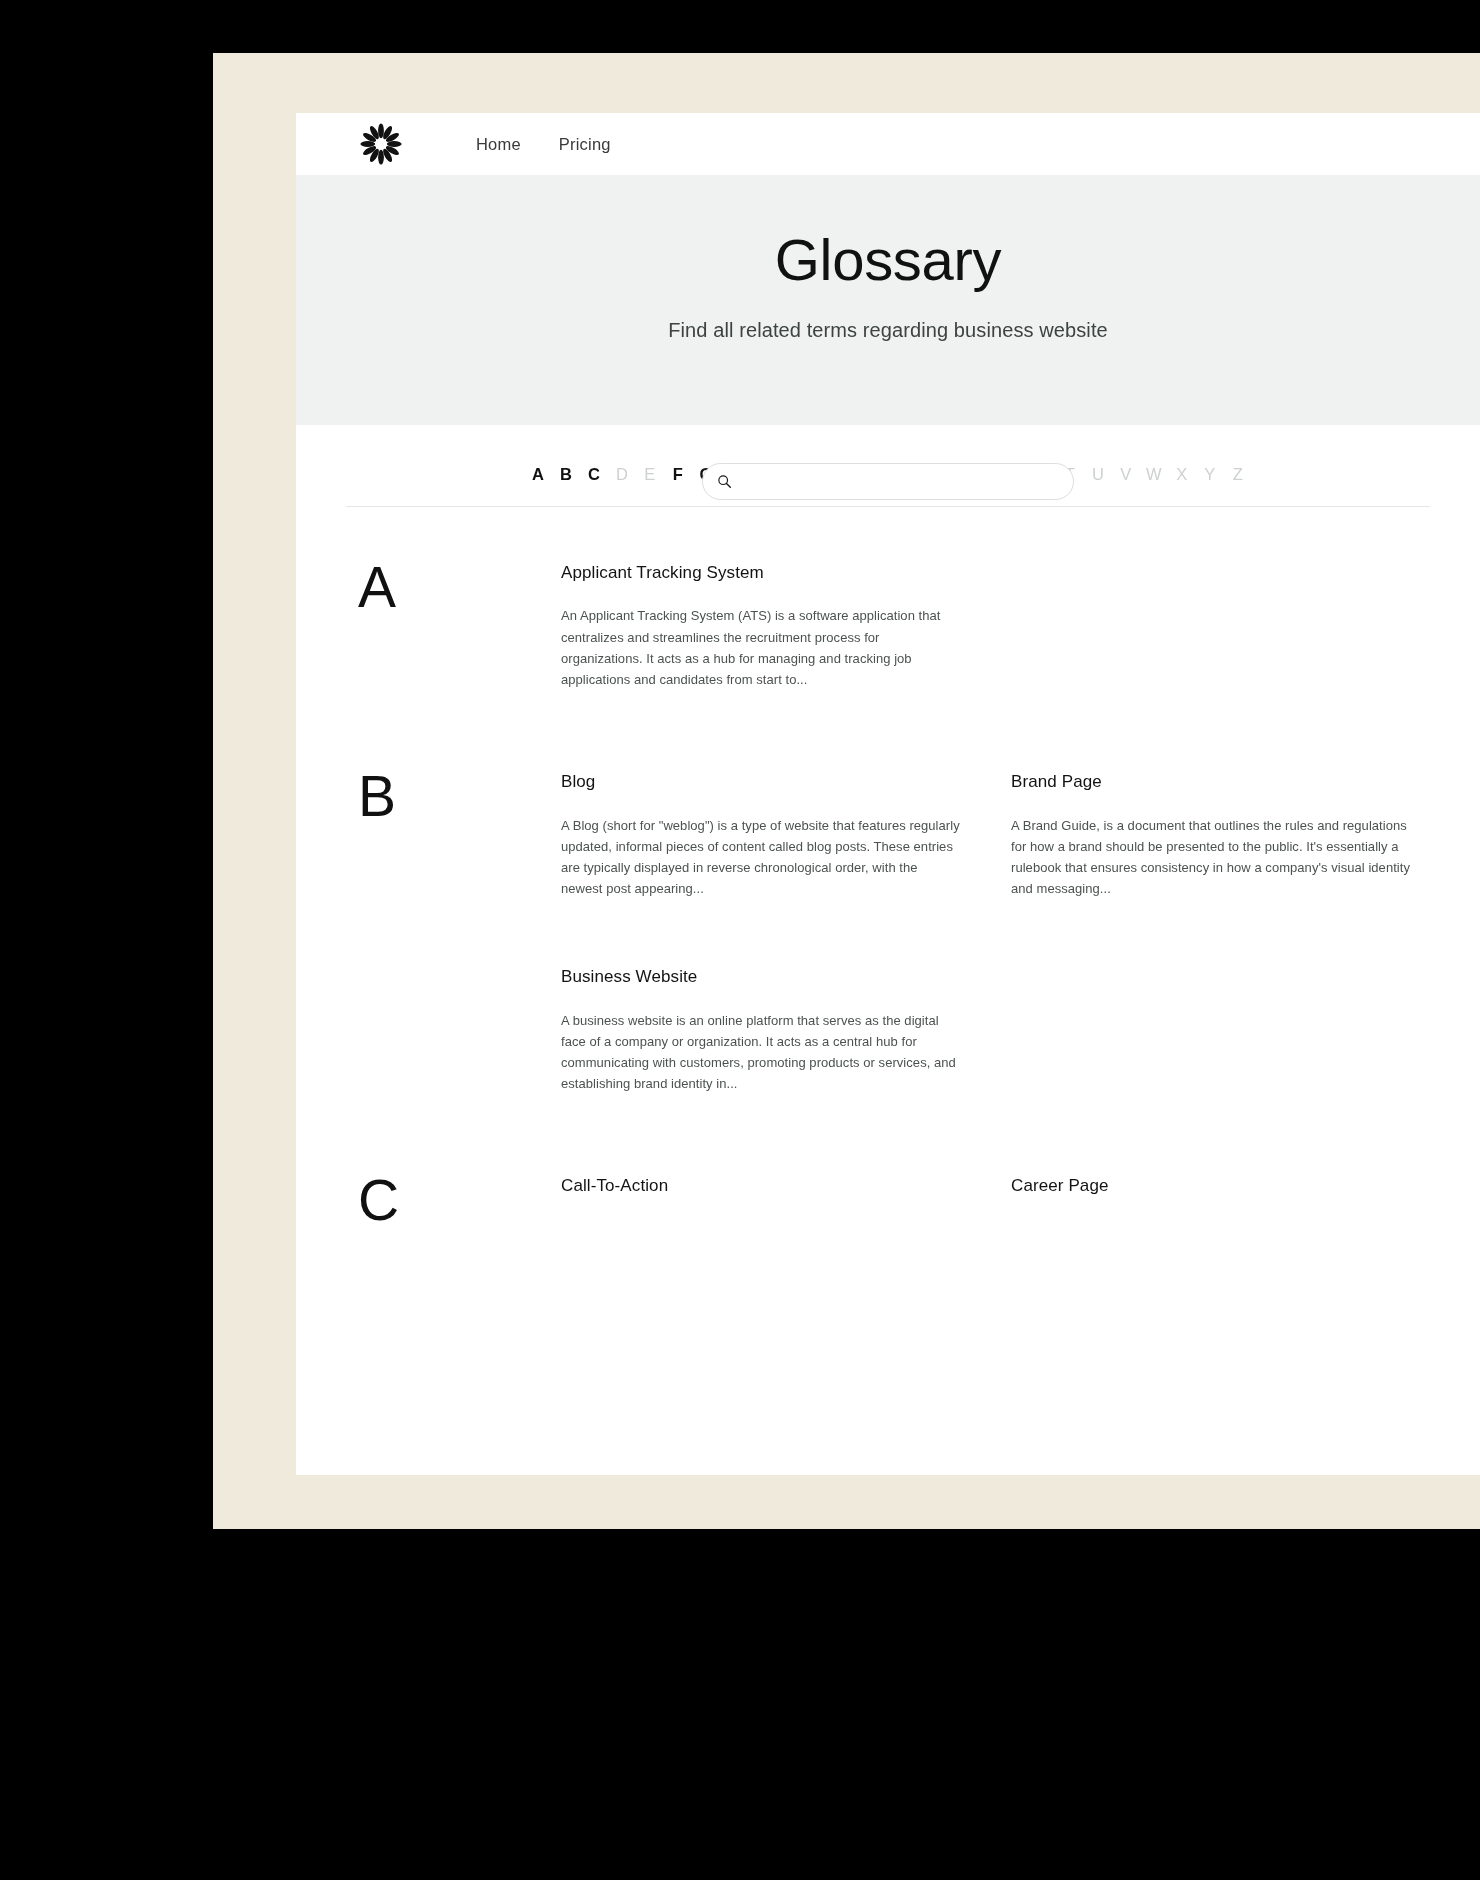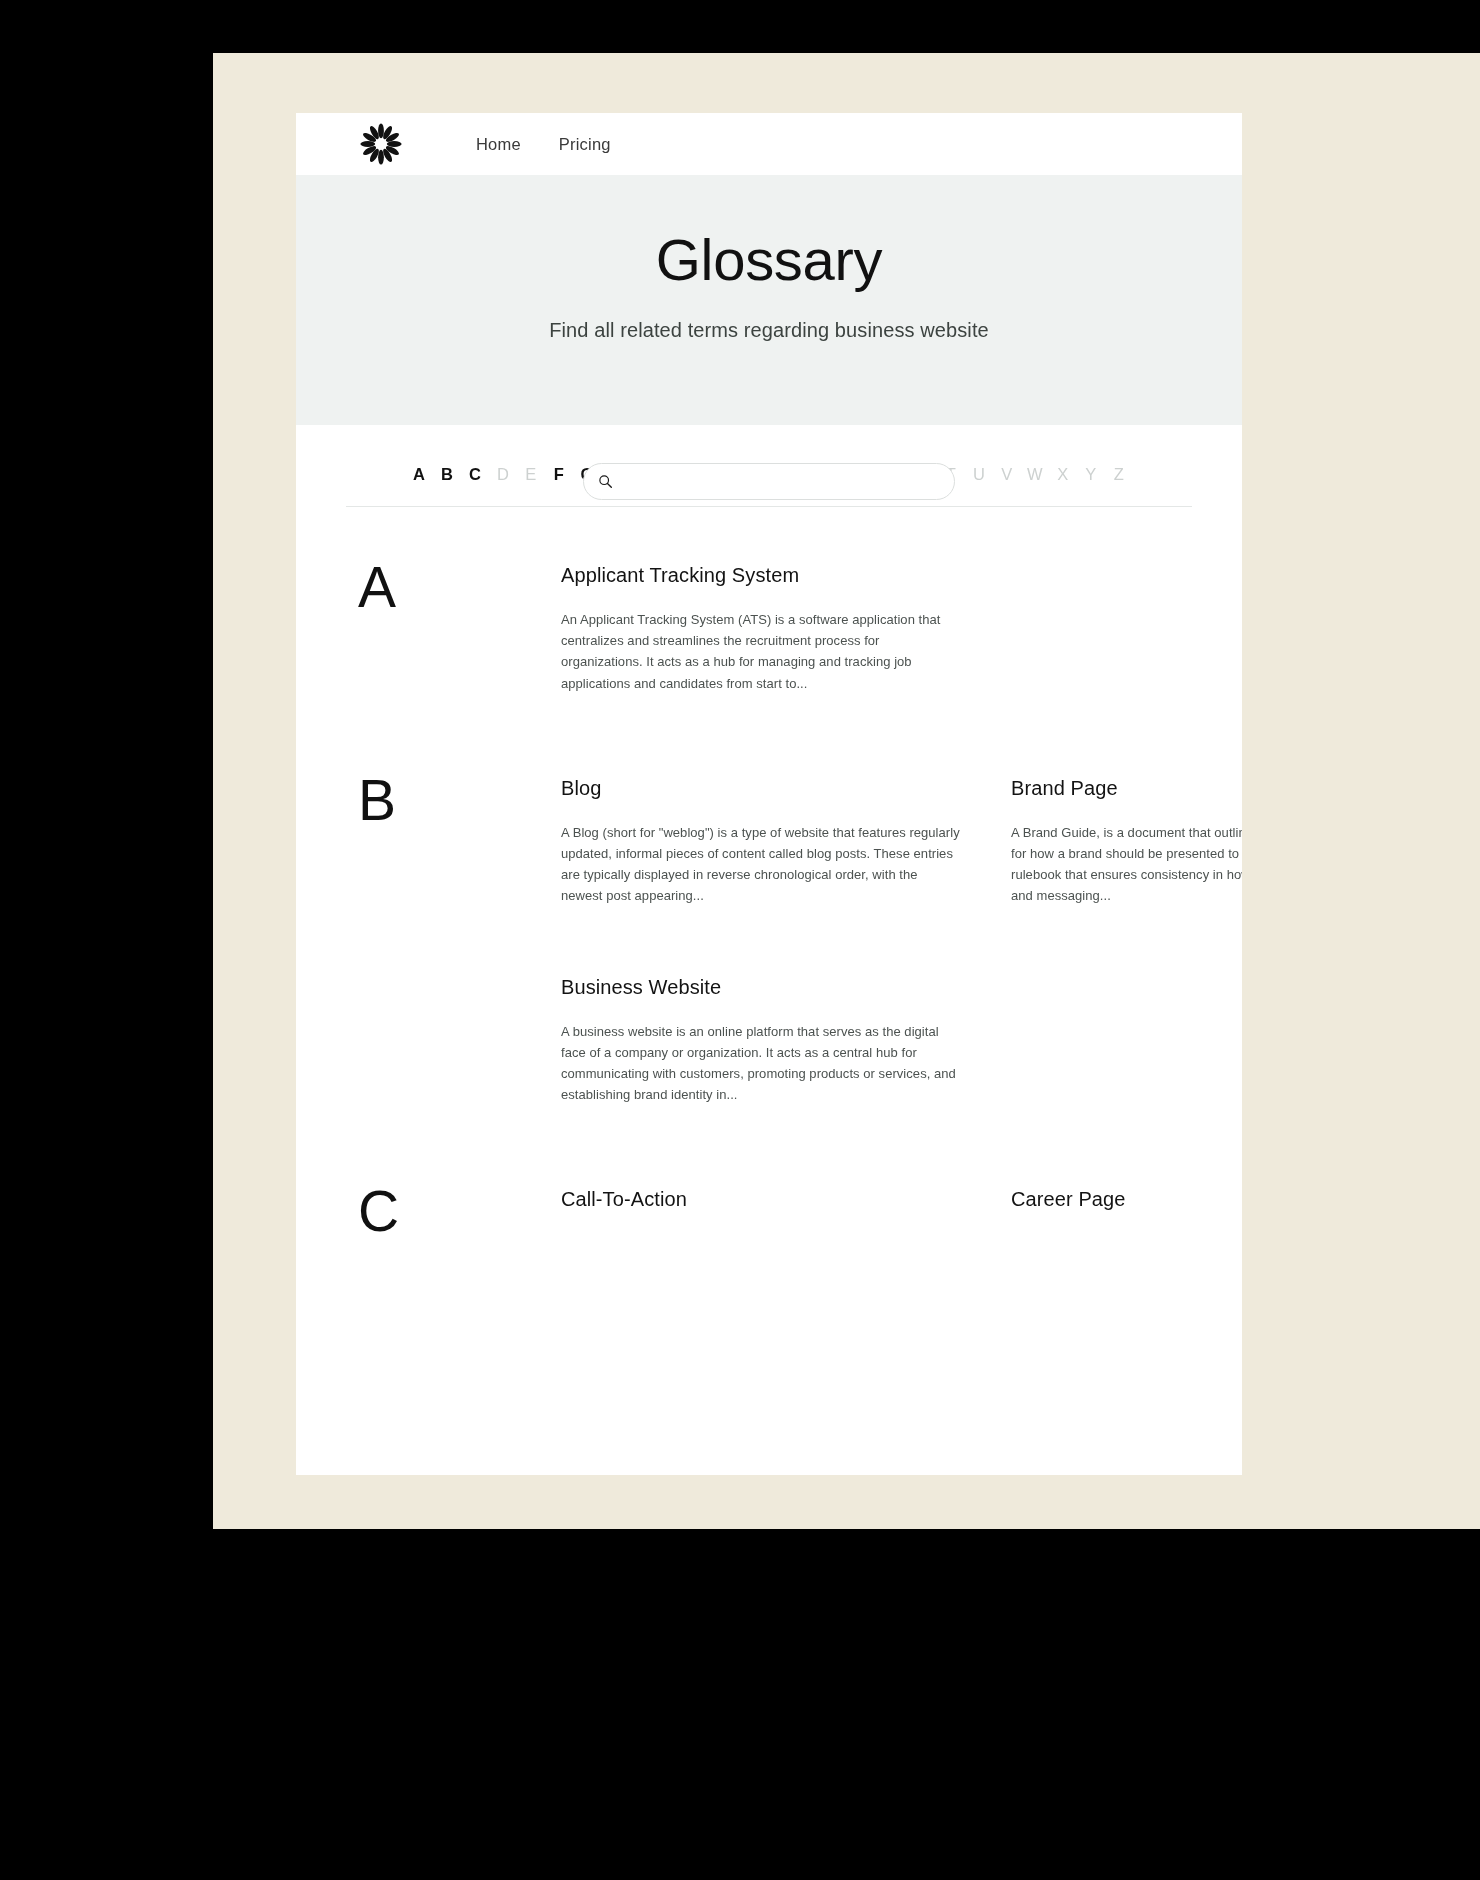--- a/index.html
+++ b/index.html
@@ -29,21 +29,21 @@
     width: 1267px;
     height: 1476px;
     background: #EFEADB;
   }
 
   
   .site {
     position: absolute;
     left: 296px;
     top: 113px;
-    width: 946px;
+    width: 1184px;
     height: 1362px;
     background: #FFFFFF;
     overflow: hidden;
   }
 
   
   .navbar {
     height: 62px;
     background: #FFFFFF;
     display: flex;
@@ -180,21 +180,21 @@
   }
   .terms-grid {
     flex: 1 1 auto;
     display: grid;
     grid-template-columns: 450px 450px;
     column-gap: 0px;
     row-gap: 68px;
   }
   .term { width: 400px; }
   .term-title {
-    font-size: 20px;
+    font-size: 17px;
     font-weight: 400;
     color: #131313;
     letter-spacing: .1px;
     margin-bottom: 22px;
     line-height: 1.2;
     cursor: pointer;
   }
   .term-desc {
     font-size: 13px;
     line-height: 1.63;

